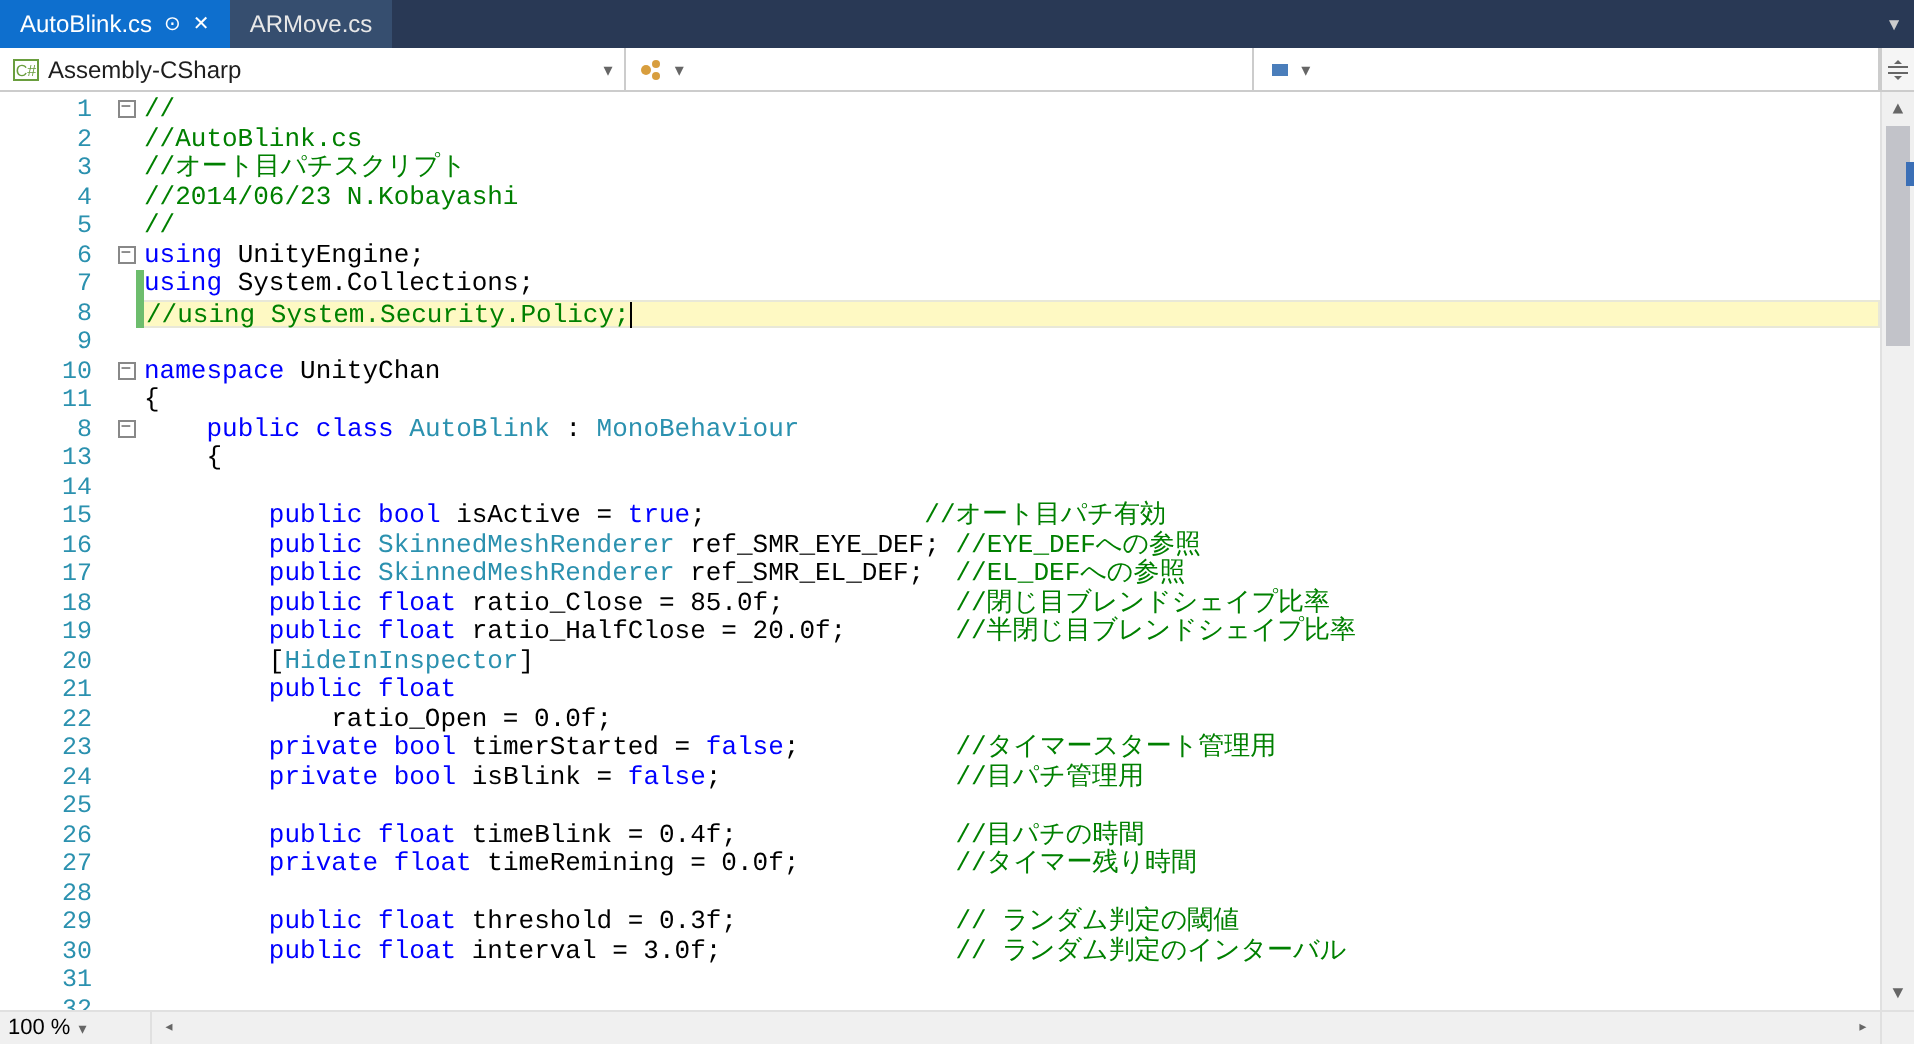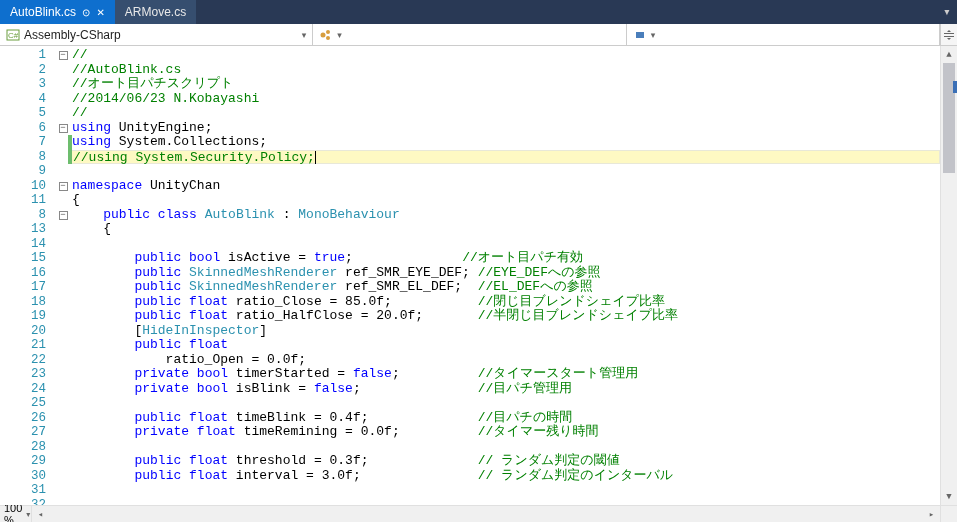--- a/index.html
+++ b/index.html
@@ -182,21 +182,21 @@
   height: 12px;
   background: #3b6fb6;
 }
 .bottom-bar {
   height: 17px;
   background: #f0f0f0;
   border-top: 1px solid #e0e0e0;
   display: flex;
 }
 .zoom-box {
-  width: 32px;
+  width: 76px;
   border-right: 1px solid #e0e0e0;
   display: flex;
   align-items: center;
   padding: 0 4px;
   font-family: 'Segoe UI', sans-serif;
   font-size: 11px;
   gap: 4px;
 }
 .hscroll-track { flex: 1; position: relative; }
 .hscroll-btn {

